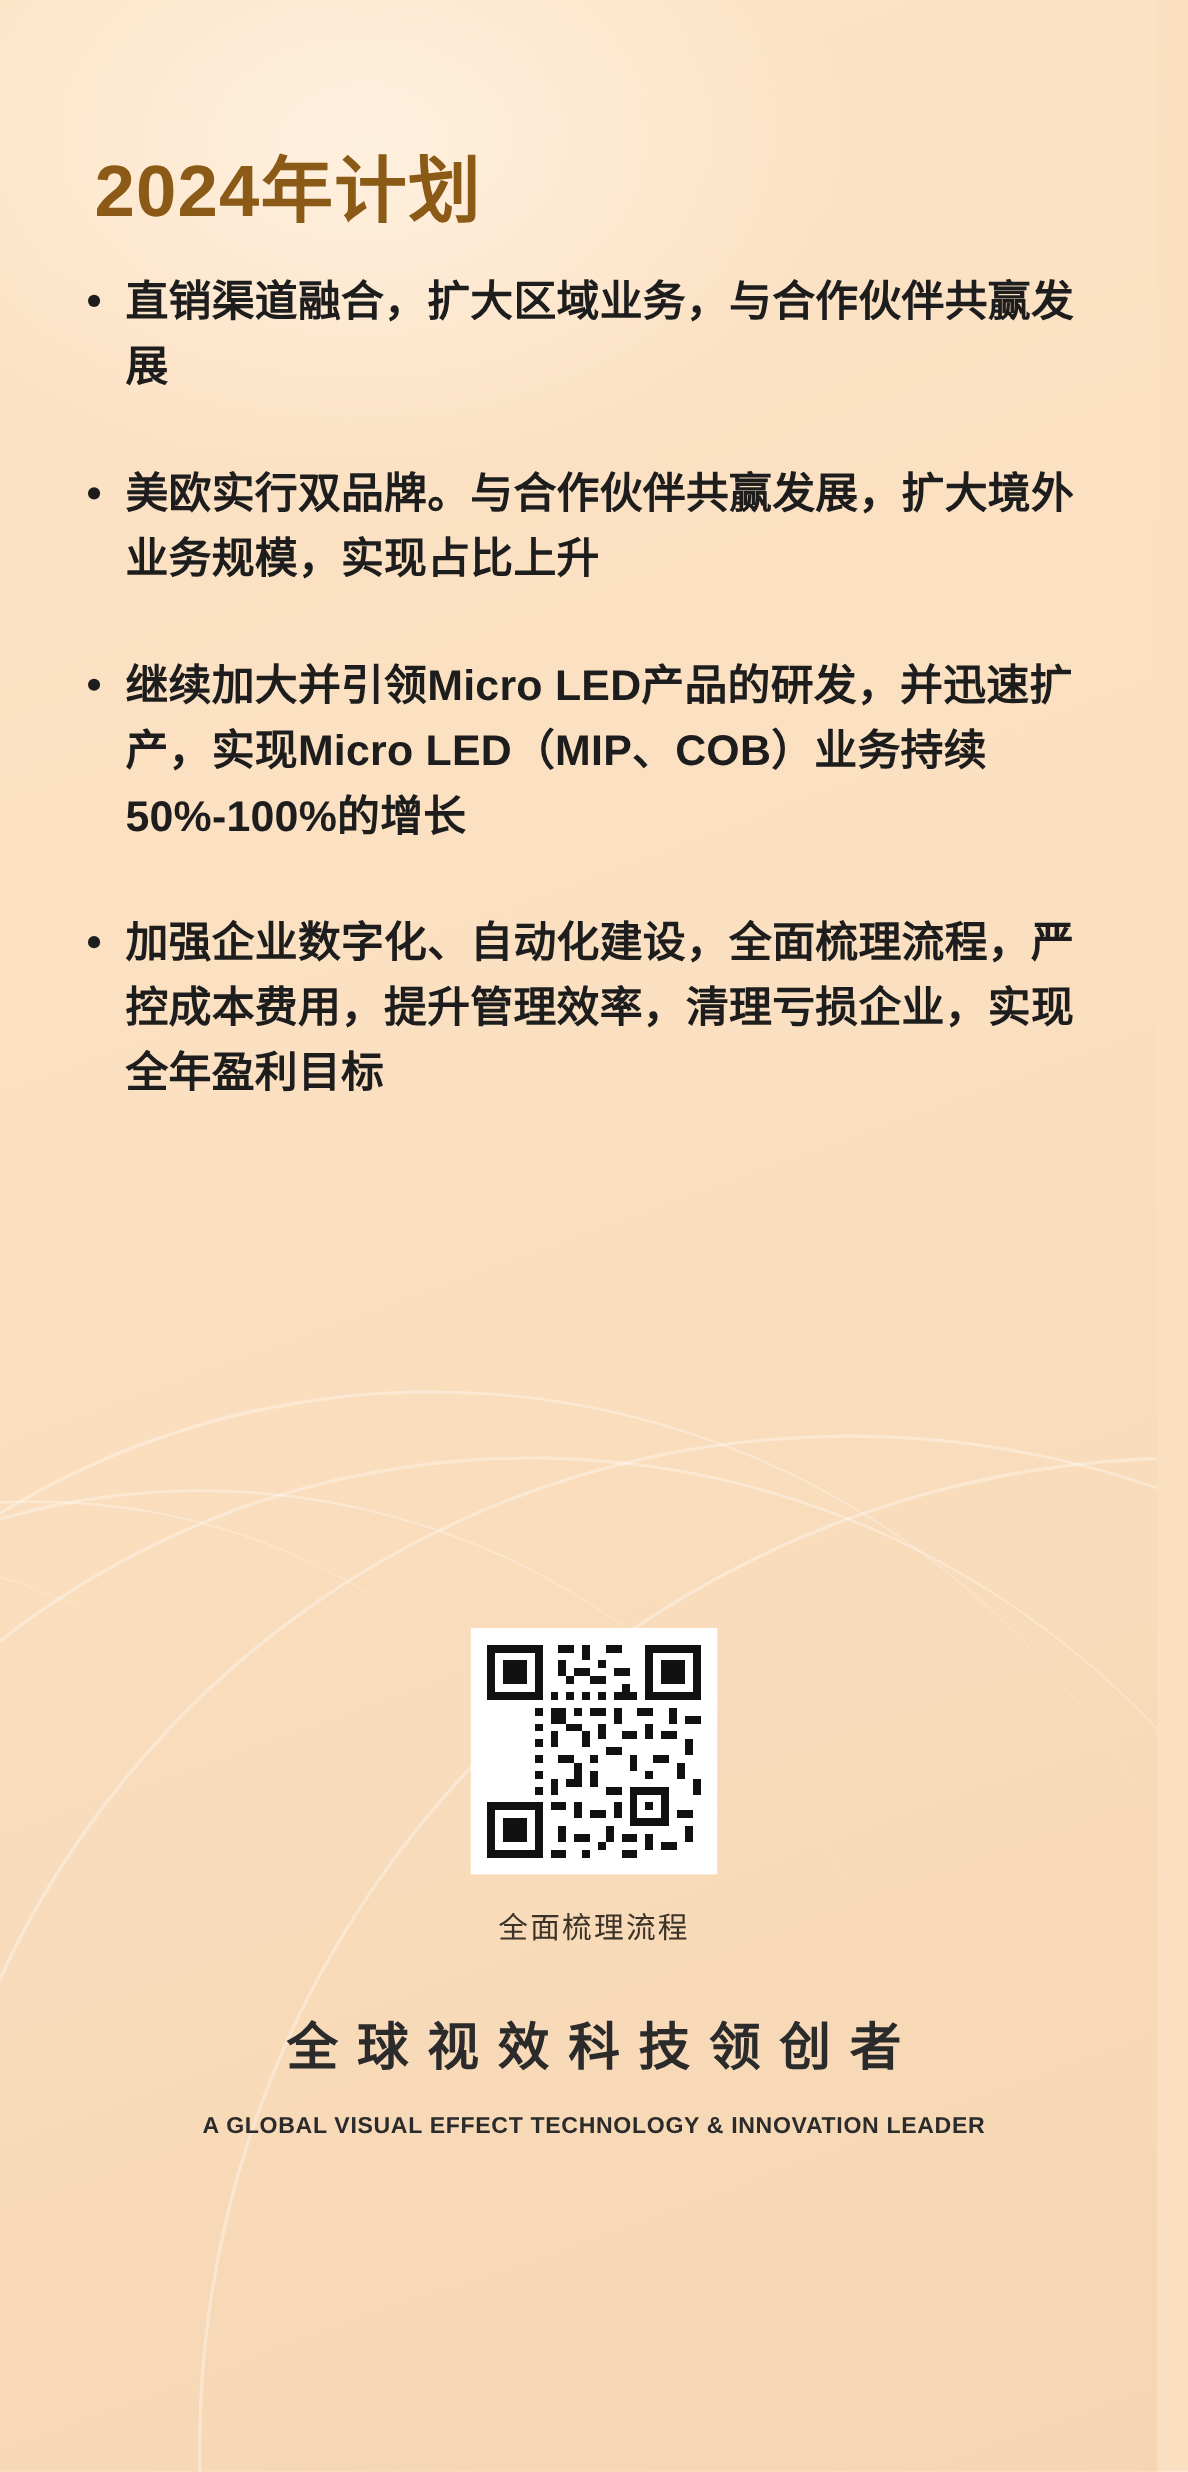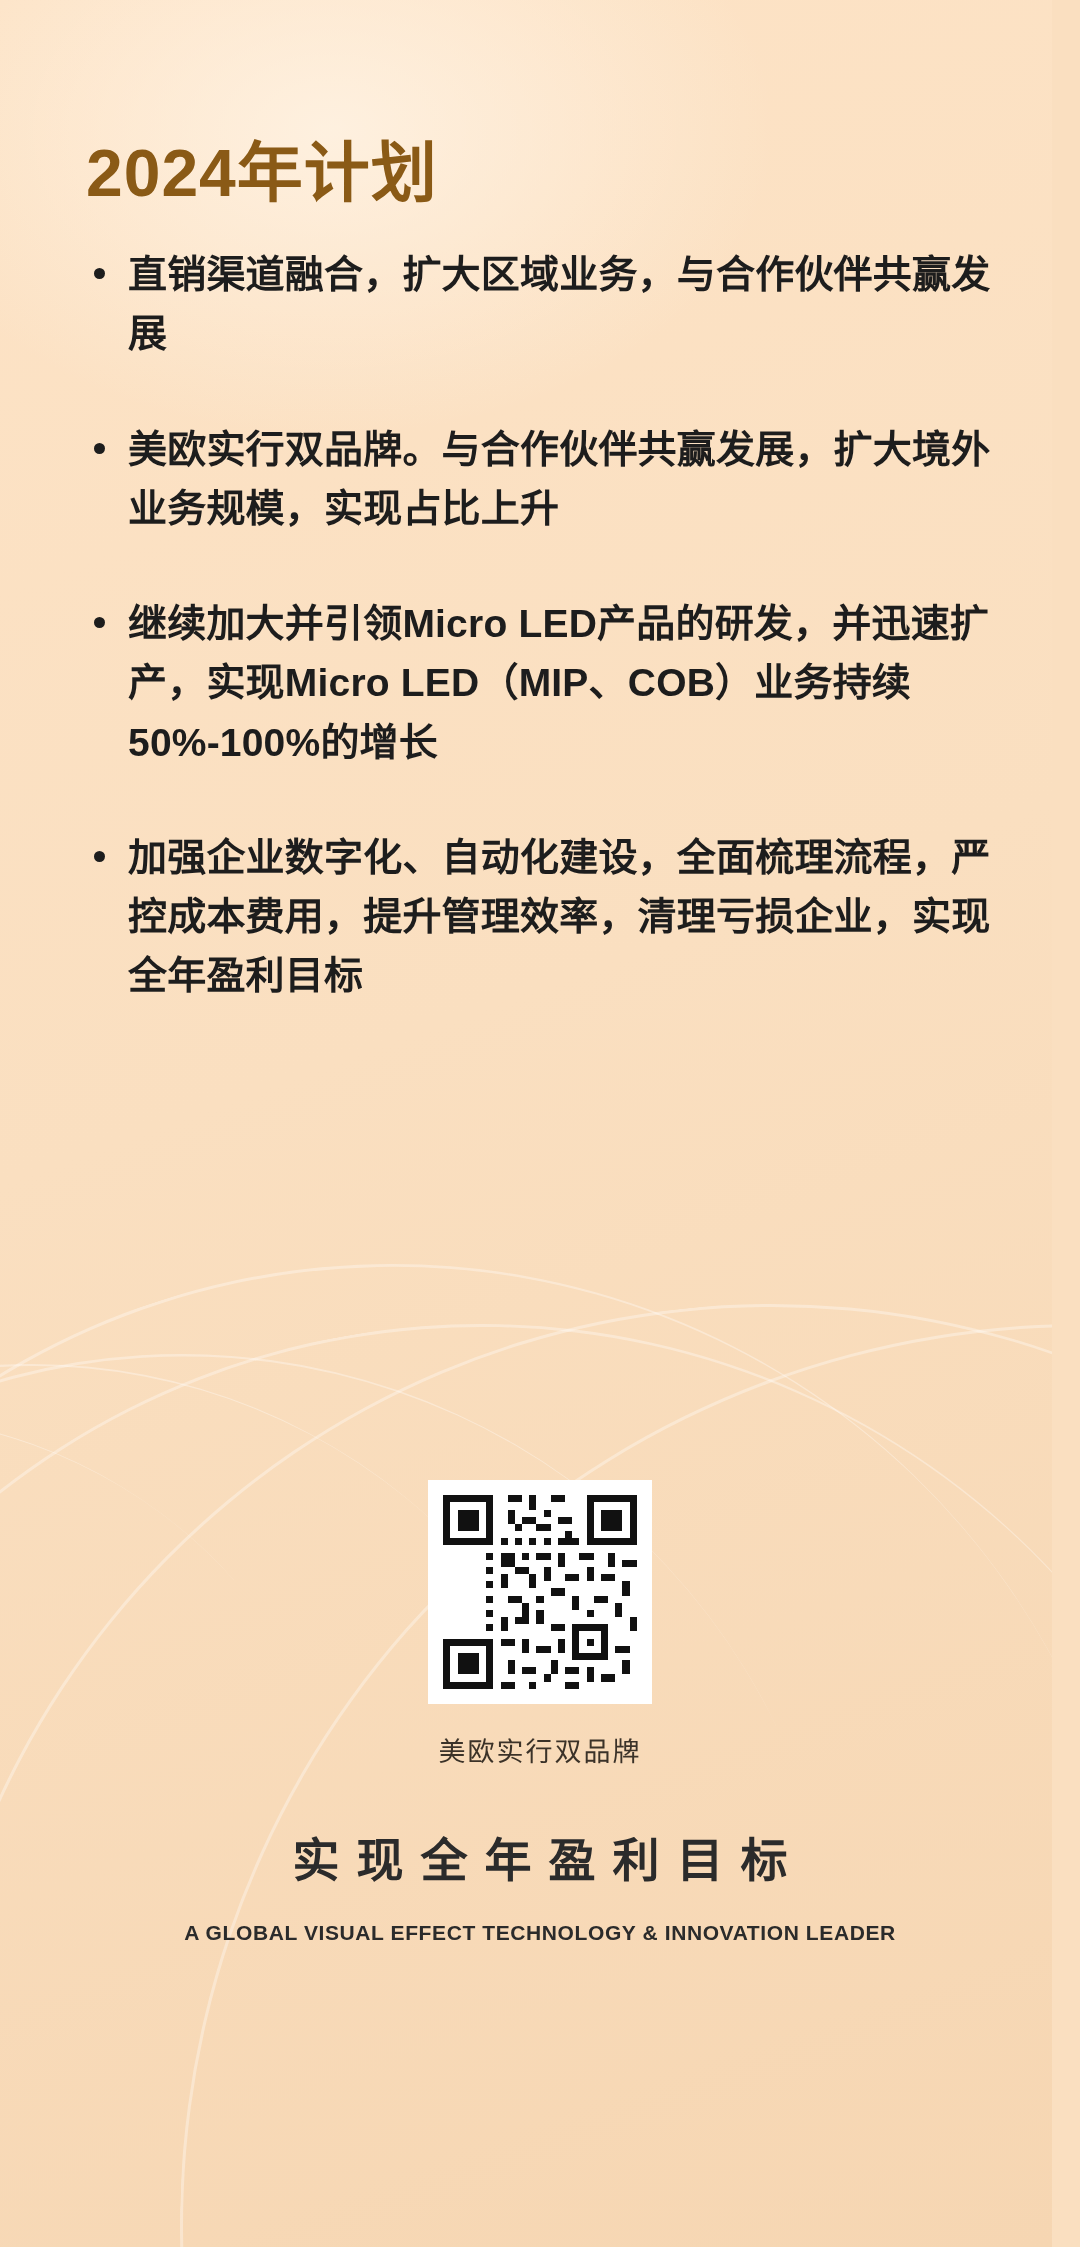--- a/index.html
+++ b/index.html
@@ -56,21 +56,21 @@
     top: 96px;
     font-size: 66px;
     line-height: 1;
     font-weight: bold;
     color: #8a5a16;
     letter-spacing: 1px;
   }
 
   .list {
     position: absolute;
-    left: 86px;
+    left: 72px;
     top: 245px;
     width: 910px;
   }
   .item {
     position: relative;
     padding-left: 42px;
     margin-bottom: 56px;
     color: #1d1d1d;
     font-size: 39px;
     line-height: 1.52;
@@ -264,21 +264,21 @@
           <rect x="21" y="25" width="1" height="2"></rect>
           <rect x="23" y="26" width="2" height="1"></rect>
           <rect x="25" y="22" width="2" height="1"></rect>
           <rect x="26" y="24" width="1" height="2"></rect>
           <rect x="9" y="27" width="2" height="1"></rect>
           <rect x="13" y="27" width="1" height="1"></rect>
           <rect x="18" y="27" width="2" height="1"></rect>
         </g>
       </svg>
     </div>
-    <div class="qr-caption">美欧实行双品牌</div>
+    <div class="qr-caption">全面梳理流程</div>
   </div>
 
   <div class="footer">
-    <div class="slogan-cn">实现全年盈利目标</div>
+    <div class="slogan-cn">全球视效科技领创者</div>
     <div class="slogan-en">A GLOBAL VISUAL EFFECT TECHNOLOGY &amp; INNOVATION LEADER</div>
   </div>
 
 </div>
 
 </body></html>

